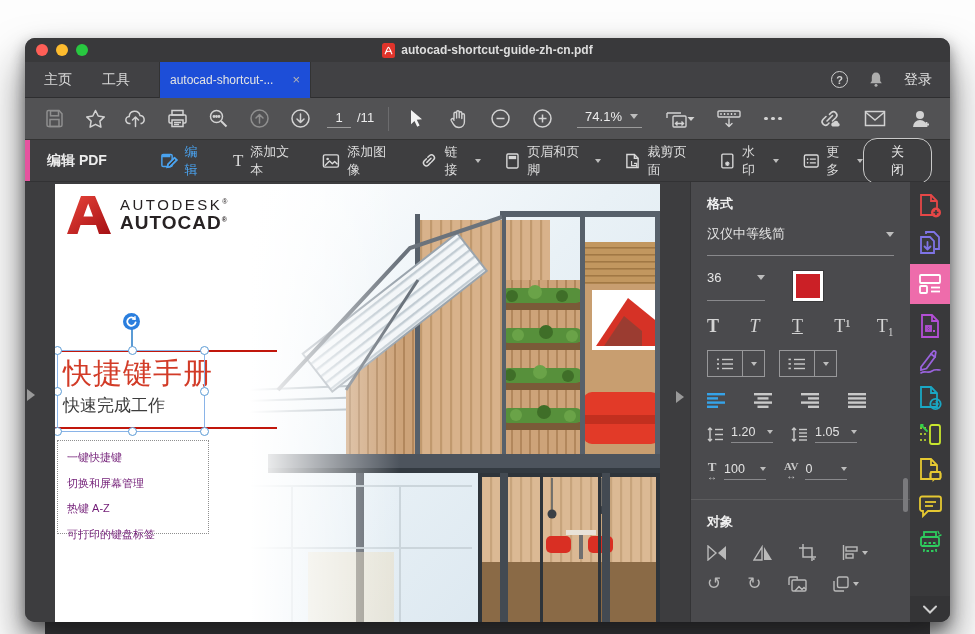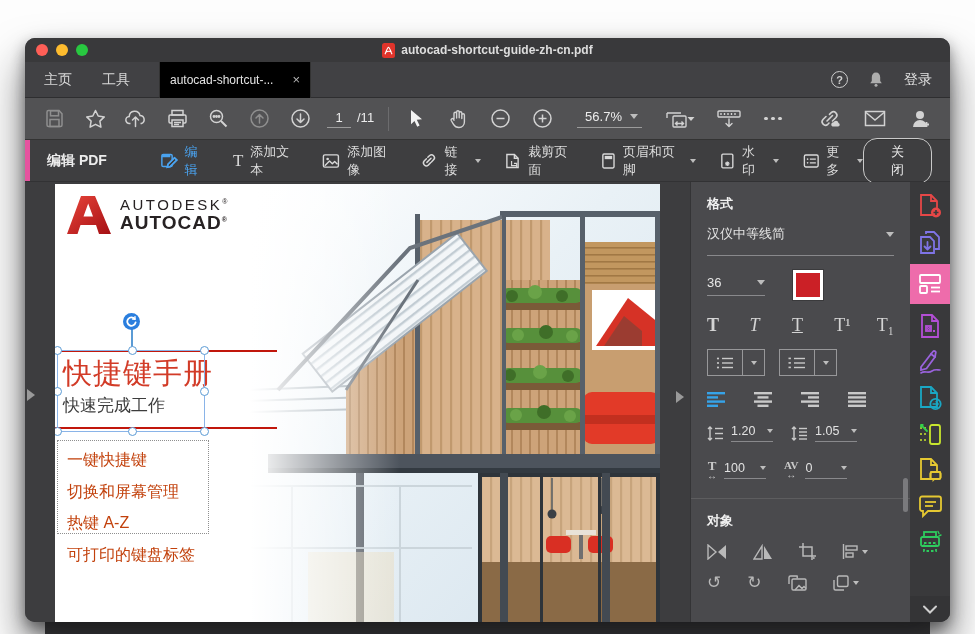--- a/index.html
+++ b/index.html
@@ -11,21 +11,21 @@
   
   .titlebar{height:24px;background:#39393b;position:relative;display:flex;align-items:center;}
   .lights{display:flex;gap:8px;margin-left:11px;}
   .light{width:12px;height:12px;border-radius:50%;}
   .l-close{background:#ff5f57;} .l-min{background:#febc2e;} .l-zoom{background:#28c840;}
   .wintitle{position:absolute;left:0;right:0;text-align:center;font-size:12px;font-weight:bold;color:#dedede;
     display:flex;align-items:center;justify-content:center;gap:6px;pointer-events:none;}
   
   .tabbar{height:36px;background:#414144;display:flex;align-items:center;border-bottom:1px solid #2e2e30;}
   .tabtxt{font-size:14px;color:#d8d8d8;padding:0 15px;cursor:default;}
-  .doctab{margin-left:14px;height:36px;width:152px;background:#000000;display:flex;align-items:center;
+  .doctab{margin-left:14px;height:36px;width:152px;background:#1d4ed8;display:flex;align-items:center;
     padding:0 10px;font-size:12px;color:#e4e4e4;border-left:1px solid #333;border-right:1px solid #333;}
   .doctab .close{margin-left:auto;color:#b5b5b5;font-size:13px;}
   .tabright{margin-left:auto;display:flex;align-items:center;gap:20px;padding-right:18px;}
   .helpcirc{width:17px;height:17px;border-radius:50%;border:1.5px solid #cfcfcf;color:#cfcfcf;
     font-size:11px;font-weight:bold;display:flex;align-items:center;justify-content:center;}
   .signin{font-size:14px;color:#e2e2e2;}
   
   .toolbar{height:42px;background:#525254;display:flex;align-items:center;padding:0 16px;border-bottom:1px solid #333;}
   .tgroup{display:flex;align-items:center;}
   .tbtn{display:flex;align-items:center;justify-content:center;width:26px;height:26px;}
@@ -64,31 +64,31 @@
   .redrule{position:absolute;left:0;width:222px;height:2px;background:#c1170c;}
   .pgtitle{position:absolute;left:8px;top:170px;font-size:29px;color:#d23b27;letter-spacing:1px;}
   .pgsub{position:absolute;left:8px;top:210px;font-size:17px;color:#3c3c3c;}
   .selbox{position:absolute;left:2px;top:166px;width:148px;height:82px;border:1.5px solid #8ab4e8;}
   .handle{position:absolute;width:9px;height:9px;border-radius:50%;background:#fff;border:1.5px solid #5b9bd5;}
   .stem{position:absolute;left:76px;top:144px;width:1.5px;height:22px;background:#5b9bd5;}
   .rotor{position:absolute;left:68px;top:129px;width:17px;height:17px;border-radius:50%;background:#2a7ede;
     display:flex;align-items:center;justify-content:center;}
   .dottedbox{position:absolute;left:2px;top:256px;width:152px;height:94px;border:1px dotted #8f8f8f;
     padding:9px 0 0 9px;}
-  .dottedbox div{font-size:16px;color:#c2410c;margin-bottom:10.5px;}
+  .dottedbox div{font-size:11px;color:#701a75;margin-bottom:10.5px;}
   .photo{position:absolute;right:0;top:0;}
   
   .sidepanel{width:220px;background:#4a4a4d;border-left:1px solid #343436;padding:13px 16px 0;position:relative;}
   .phead{font-size:13px;font-weight:bold;color:#f0f0f0;}
   .fontrow{margin-top:12px;display:flex;align-items:center;justify-content:space-between;
     border-bottom:1px solid #89898c;padding-bottom:12px;}
   .fontname{font-size:13px;color:#e6e6e6;}
   .sizerow{margin-top:14px;display:flex;align-items:center;}
   .sizebox{width:58px;display:flex;align-items:center;justify-content:space-between;
-    border-bottom:1px solid #89898c;padding-bottom:5px;font-size:13px;color:#e6e6e6;}
+    border-bottom:1px solid #89898c;padding-bottom:15px;font-size:13px;color:#e6e6e6;}
   .swatch{width:30px;height:30px;background:#cb2026;border:3px solid #fff;margin-left:28px;box-shadow:0 0 0 1px #3a3a3c;}
   .charrow{margin-top:15px;display:flex;align-items:flex-end;gap:0;}
   .charrow span{flex:1;text-align:left;font-family:"Liberation Serif",serif;font-size:18px;color:#d4d4d4;}
   .tb{font-weight:bold;} .ti{font-style:italic;} .tu{text-decoration:underline;}
   .listrow{margin-top:13px;display:flex;align-items:center;}
   .splitbtn{display:flex;}
   .sb-main{width:36px;height:27px;border:1px solid #98989a;display:flex;align-items:center;justify-content:center;}
   .sb-caret{width:22px;height:27px;border:1px solid #98989a;border-left:none;display:flex;align-items:center;justify-content:center;}
   .alignrow{margin-top:16px;display:flex;align-items:center;gap:27px;}
   .sprow{margin-top:17px;display:flex;align-items:center;}
@@ -225,21 +225,21 @@
         </svg>
         </span>
       <span class="tbtn">
         <svg width="21" height="21" viewBox="0 0 21 21" fill="none" stroke="#d2d2d2" stroke-width="1.5">
           <circle cx="10.5" cy="10.5" r="8.5"></circle>
             <line x1="6.5" y1="10.5" x2="14.5" y2="10.5"></line>
             <line x1="10.5" y1="6.5" x2="10.5" y2="14.5"></line>
         </svg>
         </span>
       <span class="zoombox">
-        <span class="zoomval">56.7%</span>
+        <span class="zoomval">74.1%</span>
         <i class="crt"></i>
       </span>
       <span class="tbtn" style="width:34px">
         <svg width="32" height="20" viewBox="0 0 32 20" fill="none" stroke="#d2d2d2" stroke-width="1.4">
           <path d="M2 4 H16 M2 4 V9"></path>
             <rect x="8" y="7" width="13" height="11" rx="1"></rect>
           <path d="M10.5 14.5 H18.5 M12.5 12.5 L10.5 14.5 L12.5 16.5 M16.5 12.5 L18.5 14.5 L16.5 16.5"></path>
           <path d="M26 8 l3.5 4 h-7 z" fill="#d2d2d2" stroke="none" transform="rotate(180 26 10)"></path>
         </svg>
         </span>
@@ -311,34 +311,34 @@
         <span>添加图像</span>
       </span>
       <span class="ebitem">
         <svg width="19" height="18" viewBox="0 0 19 18" fill="none" stroke="#d8d8d8" stroke-width="1.6" stroke-linecap="round">
           <path d="M7.5 10.5 L12 6 M7 6.5 L4.5 9 a3.2 3.2 0 0 0 4.5 4.5 L11.5 11 M12.5 10 L15 7.5 A3.2 3.2 0 0 0 10.5 3 L8.5 5"></path>
         </svg>
         <span>链接</span>
         <i class="crt sm"></i>
       </span>
       <span class="ebitem">
+        <svg width="16" height="18" viewBox="0 0 16 18" fill="none" stroke="#d8d8d8" stroke-width="1.5">
+          <rect x="2" y="1.5" width="12" height="15" rx="1.2"></rect>
+            <rect x="4" y="3.5" width="8" height="3.5" fill="#d8d8d8" stroke="none"></rect>
+        </svg>
+        <span>页眉和页脚</span>
+        <i class="crt sm"></i>
+      </span>
+      <span class="ebitem">
         <svg width="17" height="18" viewBox="0 0 17 18" fill="none" stroke="#d8d8d8" stroke-width="1.5">
           <path d="M2 2 h8 l4 4 v10 h-12 z"></path>
             <path d="M10 2 v4 h4"></path>
           <path d="M7 9 v5 h5 M9.5 11.5 h3 v4.5" stroke-width="1.3"></path>
         </svg>
         <span>裁剪页面</span>
-      </span>
-      <span class="ebitem">
-        <svg width="16" height="18" viewBox="0 0 16 18" fill="none" stroke="#d8d8d8" stroke-width="1.5">
-          <rect x="2" y="1.5" width="12" height="15" rx="1.2"></rect>
-            <rect x="4" y="3.5" width="8" height="3.5" fill="#d8d8d8" stroke="none"></rect>
-        </svg>
-        <span>页眉和页脚</span>
-        <i class="crt sm"></i>
       </span>
       <span class="ebitem">
         <svg width="16" height="18" viewBox="0 0 16 18" fill="none" stroke="#d8d8d8" stroke-width="1.5">
           <rect x="2" y="1.5" width="12" height="15" rx="1.2"></rect>
           <g stroke-width="1.3">
               <line x1="8" y1="9.5" x2="8" y2="14.5"></line>
               <line x1="5.5" y1="12" x2="10.5" y2="12"></line>
               <line x1="6.2" y1="10.2" x2="9.8" y2="13.8"></line>
               <line x1="9.8" y1="10.2" x2="6.2" y2="13.8"></line>
             </g>

